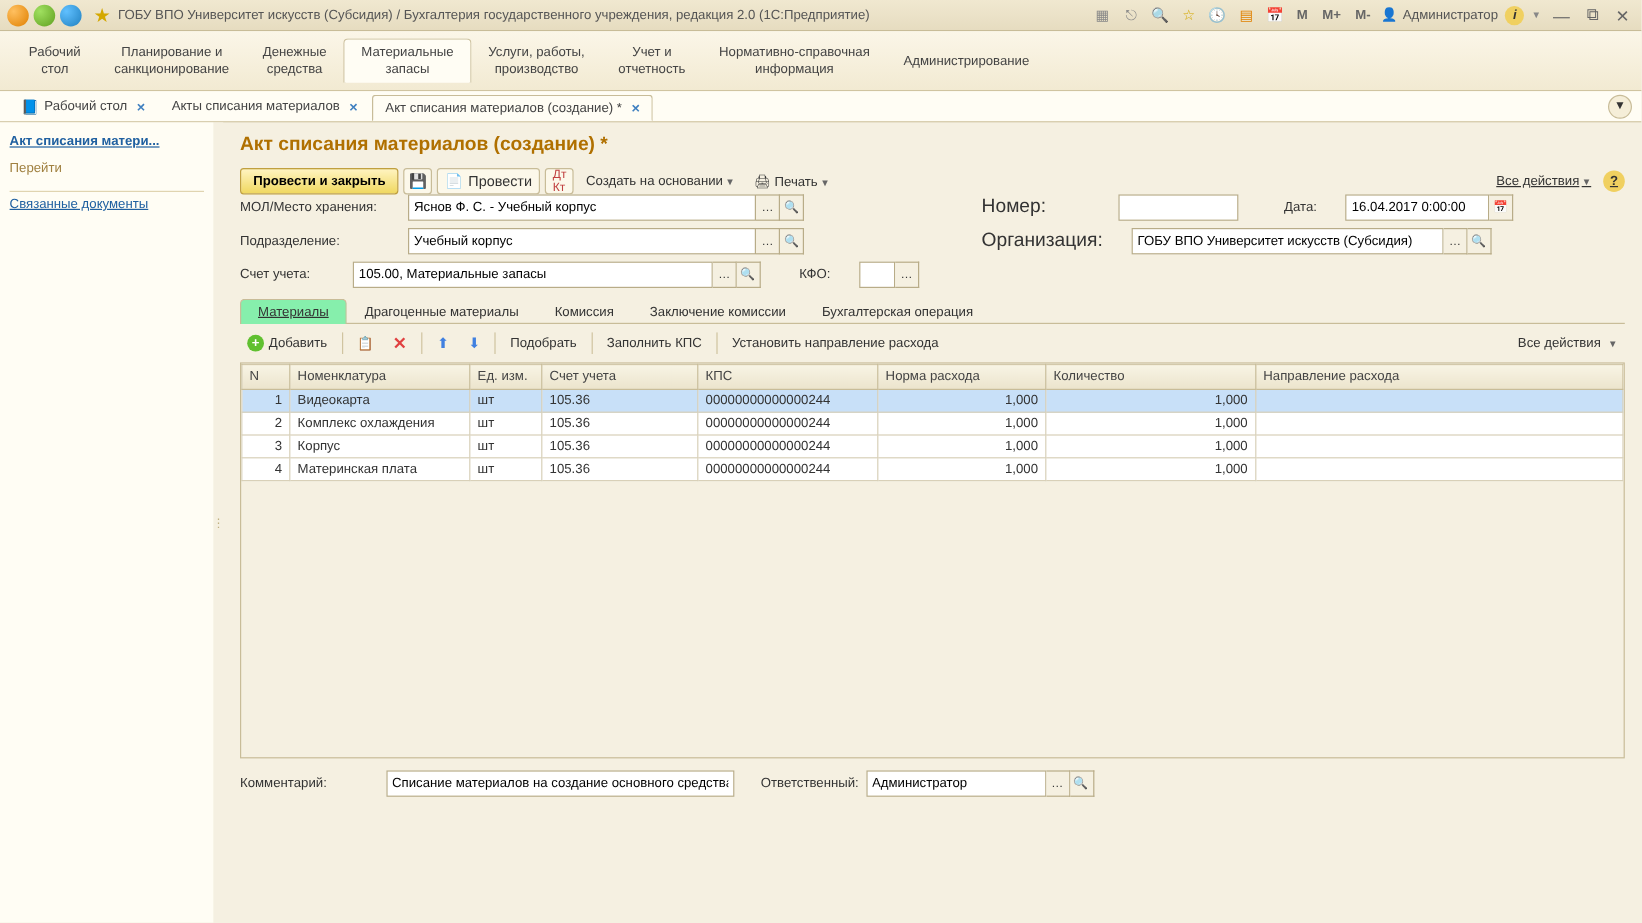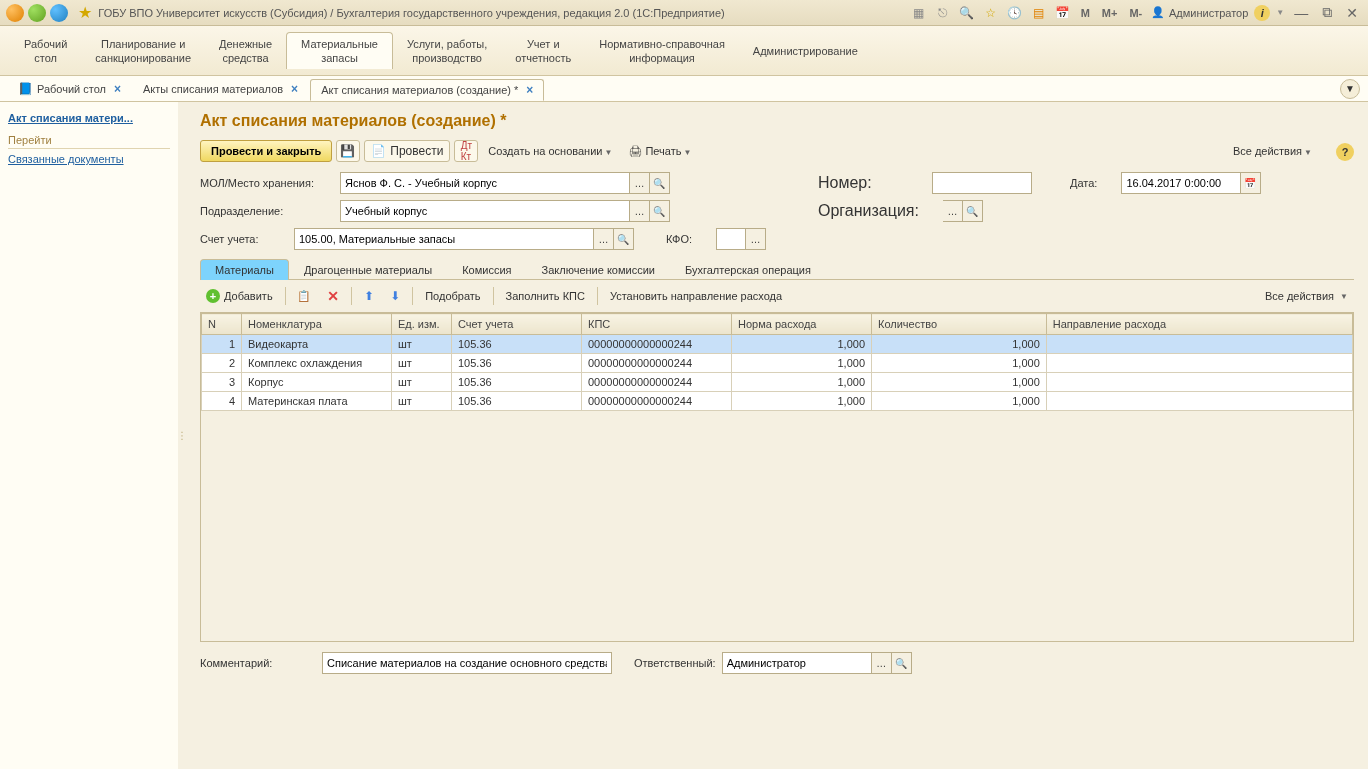--- a/index.html
+++ b/index.html
@@ -31,49 +31,49 @@
 .tab.active { background: #fffdf4; border: 1px solid #c8bc98; border-bottom: 1px solid #fffdf4; position: relative; top: 1px; }
 .tab-icon { margin-right: 4px; font-size: 12px; }
 .tab-close { margin-left: 8px; color: #4080c0; font-weight: bold; cursor: pointer; font-size: 12px; }
 .tabbar-right { margin-left: auto; }
 .chevron-circle { width: 20px; height: 20px; border-radius: 50%; background: #f5eed8; border: 1px solid #c8bc98; display: inline-flex; align-items: center; justify-content: center; cursor: pointer; font-size: 10px; }
 
 
 .content { display: flex; height: calc(100% - 102px); }
 .sidebar { width: 178px; background: #fffdf4; padding: 10px 8px; }
 .sidebar-title { color: #2060a0; font-size: 11px; font-weight: bold; text-decoration: underline; cursor: pointer; margin-bottom: 10px; }
-.sidebar-section { color: #a08040; font-size: 11px; margin: 0 0 4px; border-bottom: 1px solid #e0d4b0; padding-bottom: 2px; }
+.sidebar-section { color: #a08040; font-size: 11px; margin: 0 0 4px; border-bottom: 1px solid #e0d4b0; padding-bottom: 13px; }
 .sidebar-link { color: #2060a0; font-size: 11px; text-decoration: underline; cursor: pointer; }
 .side-handle { width: 8px; background: #f5f0e1; display: flex; align-items: center; justify-content: center; cursor: ew-resize; color: #c0b080; font-size: 10px; }
 
 .main { flex: 1; padding: 10px 14px; overflow: auto; }
 .page-title { color: #b07000; font-size: 16px; font-weight: bold; margin-bottom: 10px; }
 
 
-.toolbar { display: flex; align-items: center; gap: 4px; margin-bottom: 10px; }
+.toolbar { display: flex; align-items: center; gap: 4px; }
 .btn-primary { background: linear-gradient(#fff4c0, #f0d860); border: 1px solid #c0a040; border-radius: 3px; padding: 4px 10px; font-weight: bold; font-size: 11px; cursor: pointer; }
 .btn-icon { width: 24px; height: 22px; border: 1px solid #c8bc98; background: #fcf8ea; border-radius: 3px; display: inline-flex; align-items: center; justify-content: center; cursor: pointer; font-size: 12px; }
 .btn-text { border: none; background: none; font-size: 11px; cursor: pointer; color: #333; padding: 4px 6px; }
 .dropdown-caret { font-size: 8px; margin-left: 2px; color: #666; }
-.toolbar-right { margin-left: auto; display: flex; align-items: flex-end; gap: 18px; }
+.toolbar-right { margin-left: auto; display: flex; align-items: center; gap: 4px; text-decoration: underline; }
 .help-icon { width: 18px; height: 18px; border-radius: 50%; background: #f0d060; display: inline-flex; align-items: center; justify-content: center; font-weight: bold; cursor: pointer; }
 
 
 .form-row { display: flex; align-items: center; margin-bottom: 6px; gap: 24px; }
 .form-label { font-size: 11px; color: #333; min-width: 116px; }
 .form-label-short { font-size: 16px; color: #333; min-width: 90px; }
 .input-group { display: flex; align-items: center; }
 .text-input { height: 22px; border: 1px solid #b8ac88; background: #fff; padding: 0 4px; font-size: 11px; }
 .input-btn { width: 20px; height: 22px; border: 1px solid #b8ac88; border-left: none; background: #f5f0e1; cursor: pointer; display: inline-flex; align-items: center; justify-content: center; font-size: 10px; }
 .form-gap { width: 100px; }
 
 
 .subtabs { display: flex; border-bottom: 1px solid #c8bc98; margin-top: 8px; }
 .subtab { padding: 4px 14px; font-size: 11px; cursor: pointer; border: 1px solid transparent; border-bottom: none; border-radius: 4px 4px 0 0; position: relative; top: 1px; }
-.subtab.active { border-color: #c8bc98; background: #7dd3fc; }
+.subtab.active { border-color: #c8bc98; background: #86efac; text-decoration: underline; }
 
 
 .table-toolbar { display: flex; align-items: center; gap: 4px; padding: 6px 0; }
 .tt-btn { display: inline-flex; align-items: center; gap: 4px; padding: 2px 6px; cursor: pointer; font-size: 11px; border-radius: 3px; }
 .tt-sep { width: 1px; height: 18px; background: #d0c4a0; margin: 0 2px; }
 .icon-add { width: 14px; height: 14px; border-radius: 50%; background: #60c030; color: #fff; display: inline-flex; align-items: center; justify-content: center; font-weight: bold; font-size: 11px; }
 .icon-del { color: #e04040; font-weight: bold; font-size: 14px; }
 .icon-up { color: #4080e0; font-size: 12px; }
 .icon-down { color: #4080e0; font-size: 12px; }
 
@@ -220,20 +220,21 @@
     <div class="form-row">
       <span class="form-label">Подразделение:</span>
       <div class="input-group">
         <input class="text-input" style="width: 290px;" value="Учебный корпус">
         <span class="input-btn">…</span>
         <span class="input-btn">🔍</span>
       </div>
       <div class="form-gap"></div>
       <span class="form-label-short">Организация:</span>
       <div class="input-group">
+        <input class="text-input" style="width: 260px;" value="ГОБУ ВПО Университет искусств (Субсидия)">
         <span class="input-btn">…</span>
         <span class="input-btn">🔍</span>
       </div>
     </div>
 
     <div class="form-row">
       <span class="form-label" style="min-width:70px">Счет учета:</span>
       <div class="input-group">
         <input class="text-input" style="width: 300px;" value="105.00, Материальные запасы">
         <span class="input-btn">…</span>

